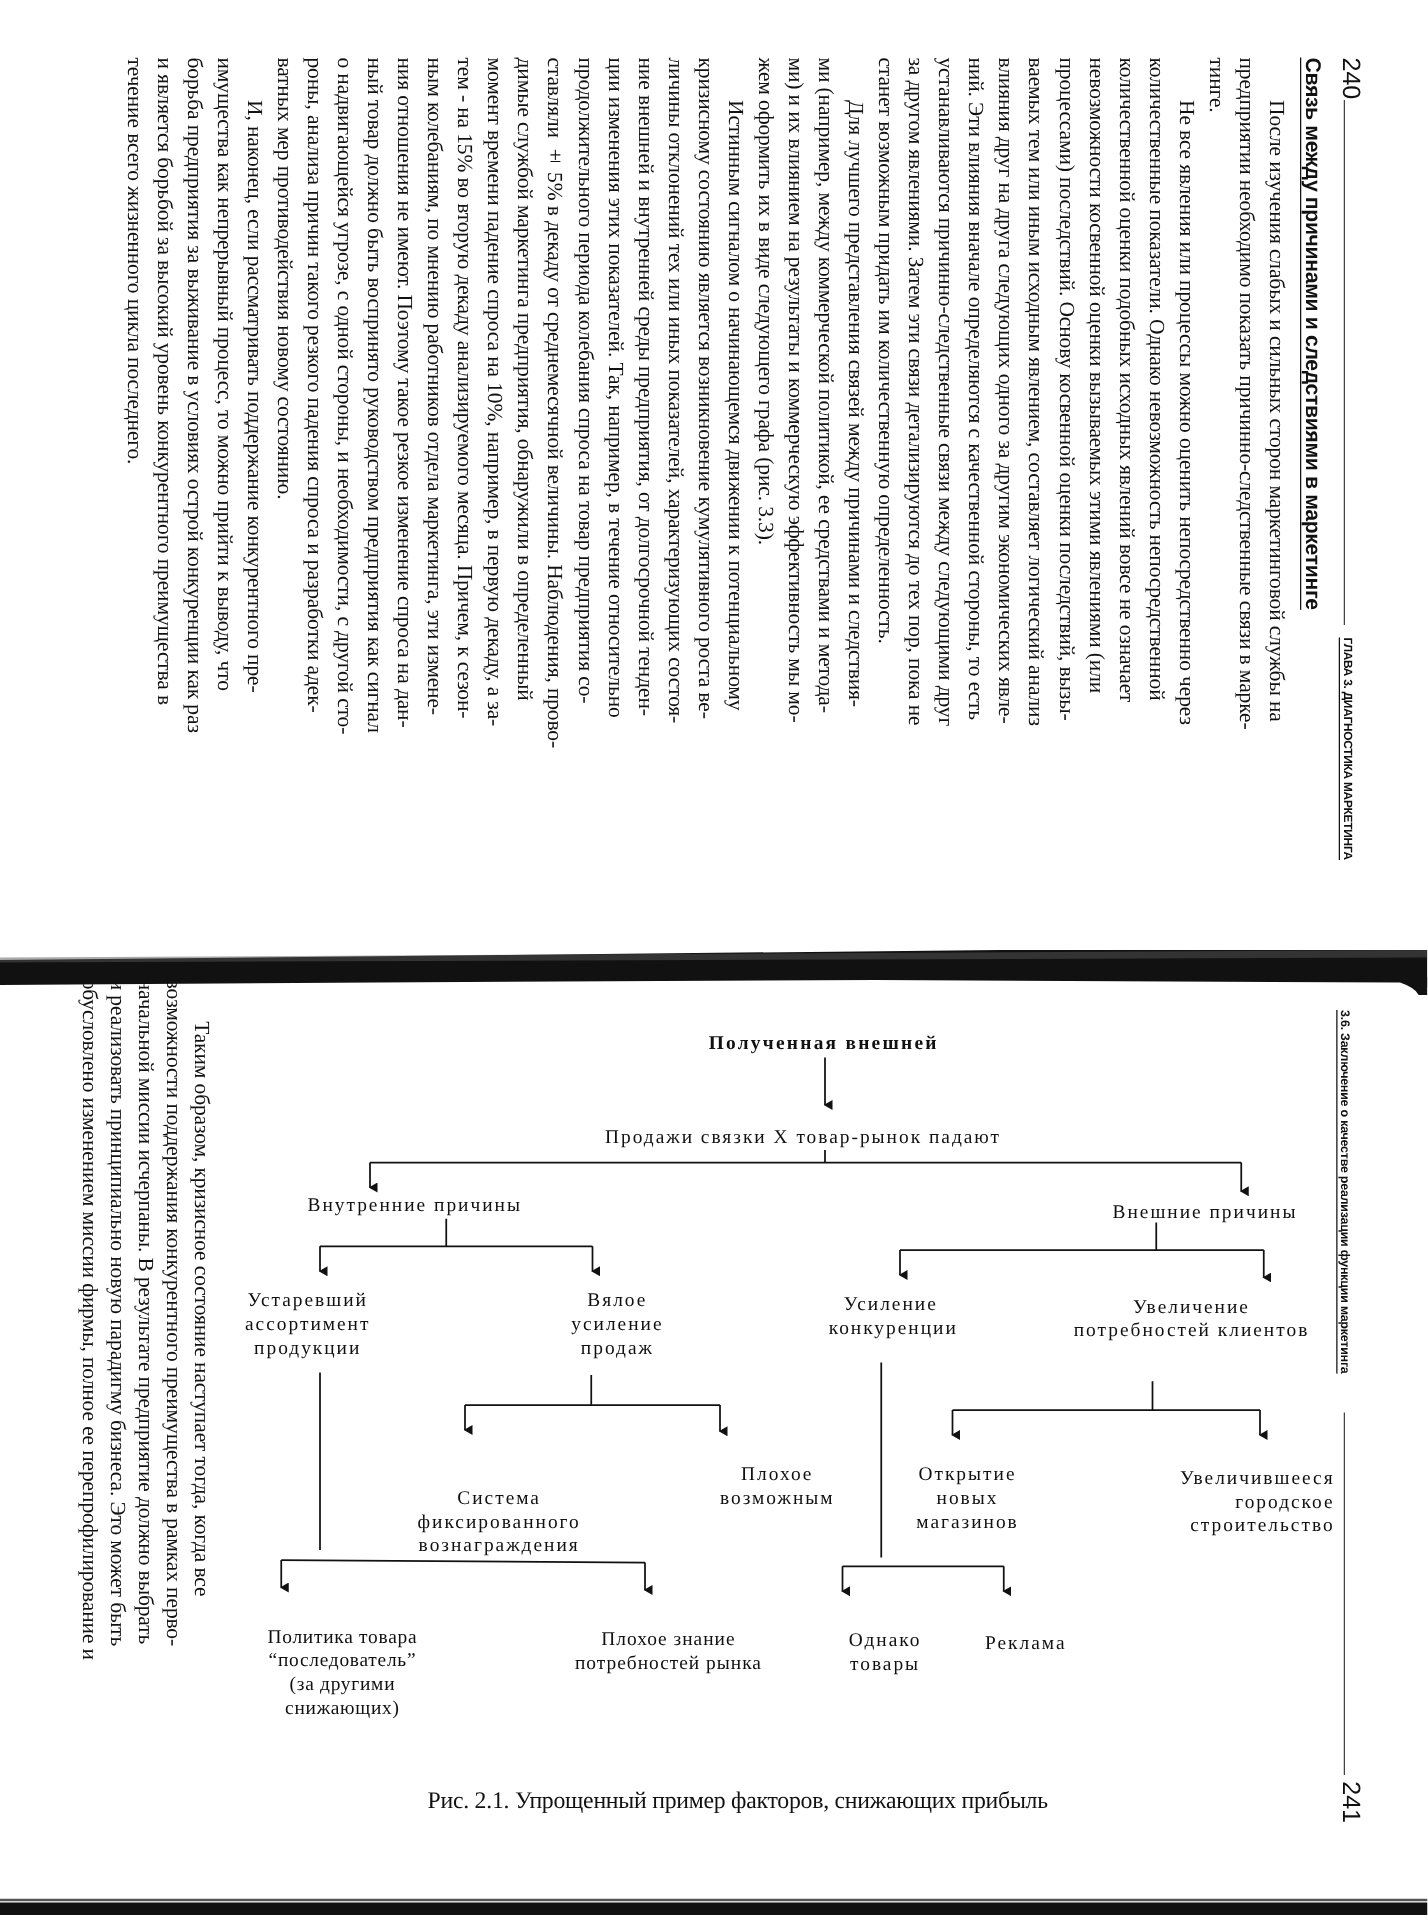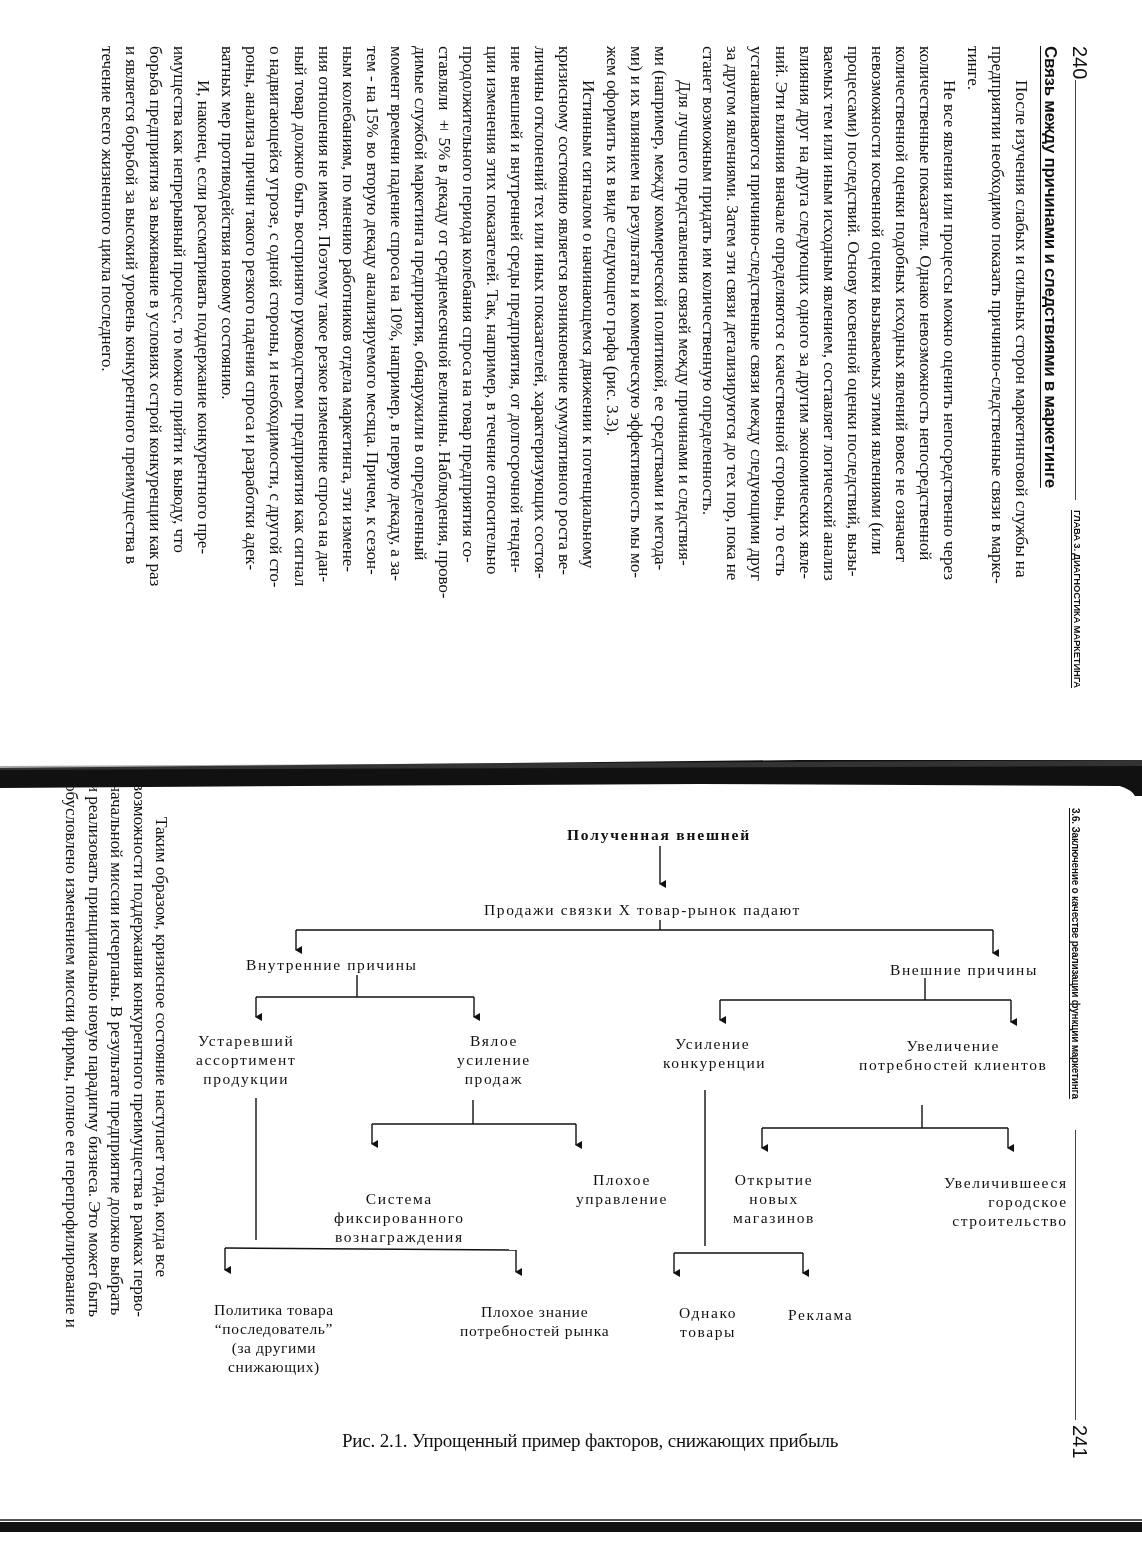--- a/index.html
+++ b/index.html
@@ -160,21 +160,21 @@
   <span class="line">потребностей клиентов</span>
 </div>
 
 <div class="node" style="left:334px; top:1167px;margin-top:22px;">
   <span class="line">Система</span>
   <span class="line">фиксированного</span>
   <span class="line">вознаграждения</span>
 </div>
 <div class="node" style="left:528px; top:1170px;margin-left:48px;">
   <span class="line">Плохое</span>
-  <span class="line">управление</span>
+  <span class="line">возможным</span>
 </div>
 <div class="node" style="left:733px; top:1170px;">
   <span class="line">Открытие</span>
   <span class="line">новых</span>
   <span class="line">магазинов</span>
 </div>
 <div class="node" style="left:944px; top:1173px;text-align:right;">
   <span class="line">Увеличившееся</span>
   <span class="line">городское</span>
   <span class="line">строительство</span>

